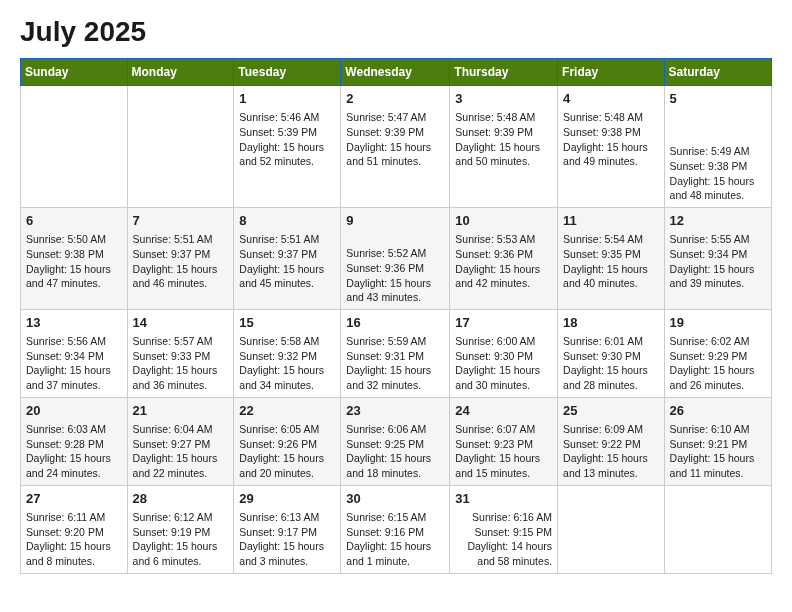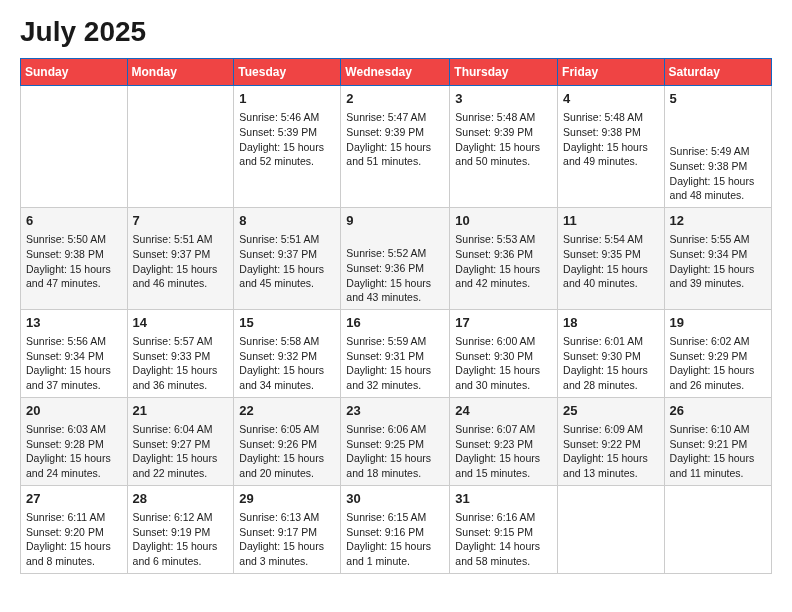--- a/index.html
+++ b/index.html
@@ -44,21 +44,21 @@
     .location-title {
       font-size: 16px;
       color: #444;
     }
     table {
       width: 100%;
       border-collapse: collapse;
       font-size: 11px;
     }
     thead tr th {
-      background: #ef4444;
+      background: #4d7c0f;
       color: #fff;
       font-weight: bold;
       font-size: 12px;
       padding: 6px 4px;
       text-align: left;
       border: 1px solid #1565c0;
     }
     tbody tr td {
       border: 1px solid #ccc;
       vertical-align: top;
@@ -292,21 +292,21 @@
 Daylight: 15 hours and 3 minutes.</div>
         </td>
         <td>
           <span class="day-num">30</span>
           <div class="cell-info" style="white-space: pre-line;">Sunrise: 6:15 AM
 Sunset: 9:16 PM
 Daylight: 15 hours and 1 minute.</div>
         </td>
         <td>
           <span class="day-num">31</span>
-          <div class="cell-info" style="white-space: pre-line;">Sunrise: 6:16 AM
+          <div class="cell-info" style="white-space: pre-line; text-align: right;">Sunrise: 6:16 AM
 Sunset: 9:15 PM
 Daylight: 14 hours and 58 minutes.</div>
         </td>
         <td></td>
         <td></td>
       </tr>
     </tbody>
 </table>
 
 </body></html>

